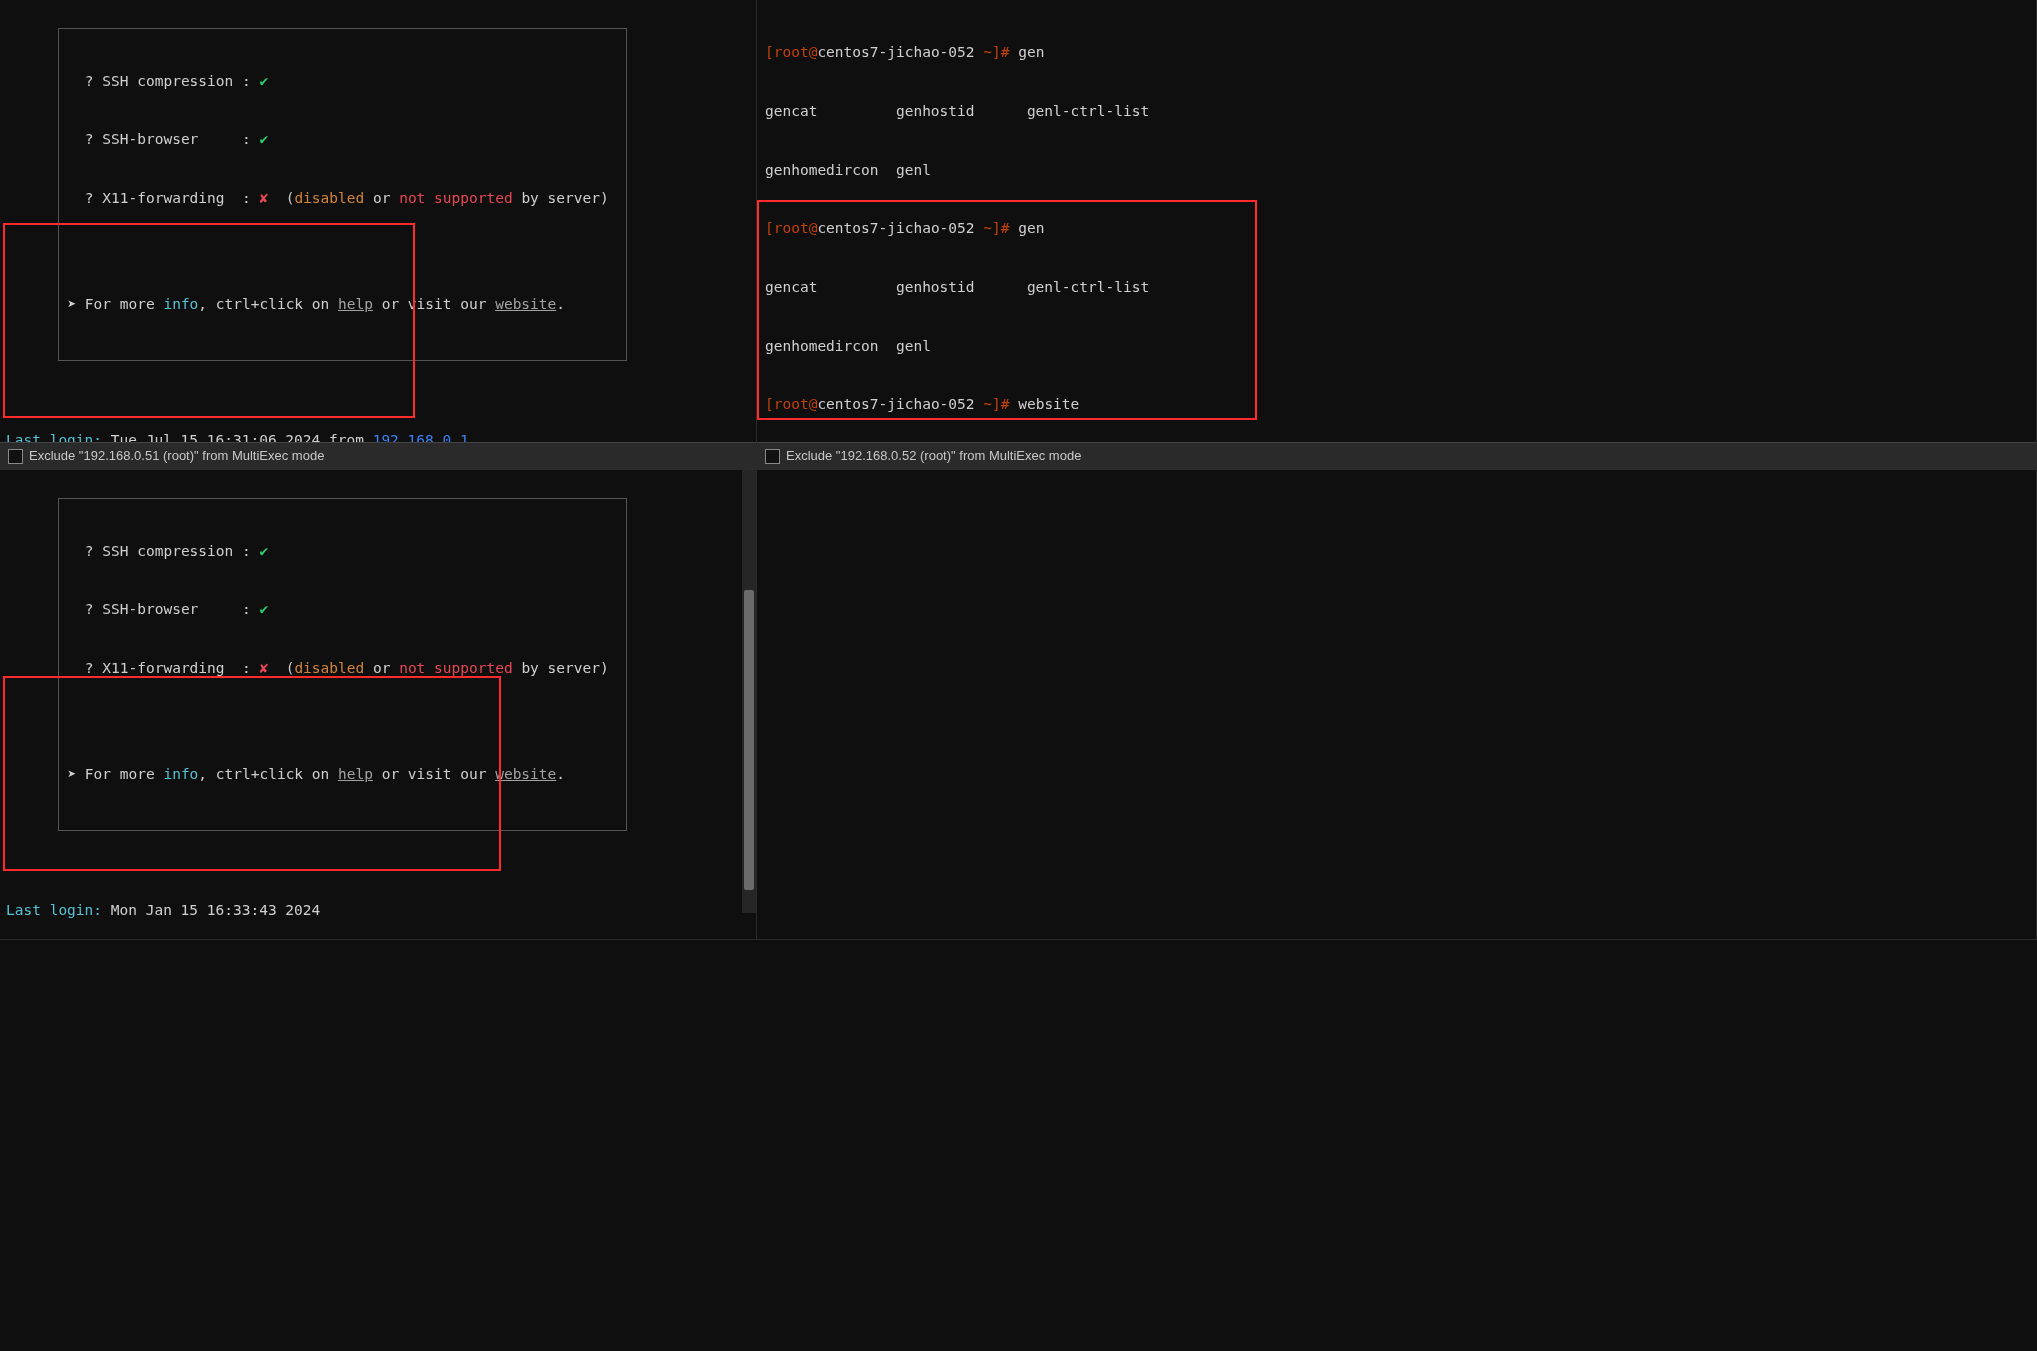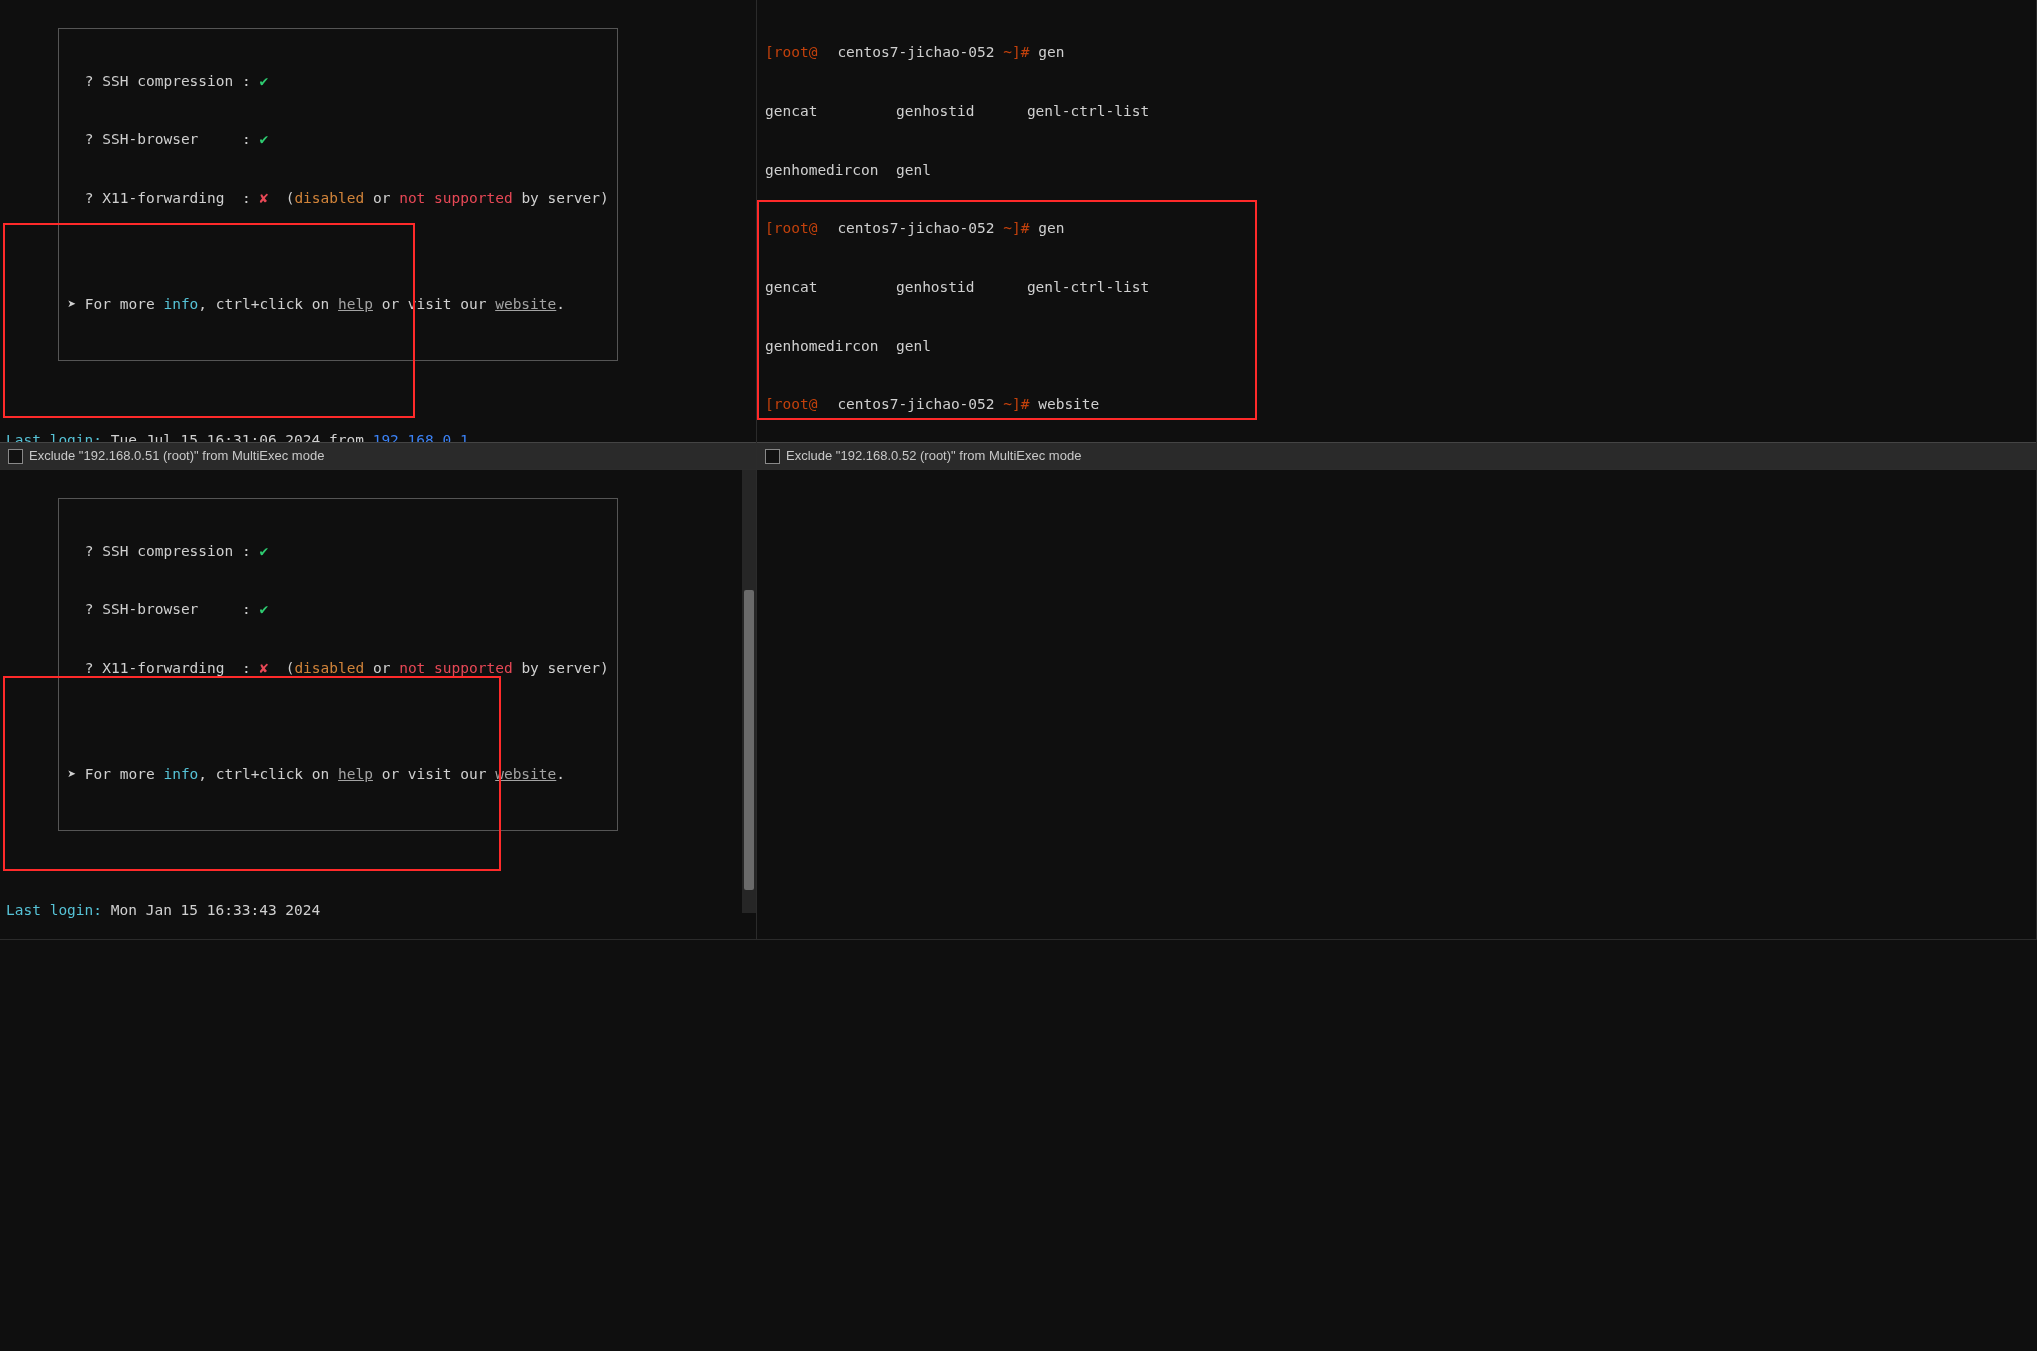--- a/index.html
+++ b/index.html
@@ -23,34 +23,34 @@
     border-bottom: 1px solid #2b2b2b;
     position: relative;
     overflow: hidden;
   }
   .term {
     padding: 4px 6px 4px 6px;
     white-space: pre;
   }
   .border-box {
     border: 1px solid #555;
-    padding: 4px 8px 6px 8px;
+    padding: 4px 17px 6px 8px;
     margin: 4px 0 6px 0;
     display: inline-block;
   }
   .line { white-space: pre; }
   .accent-red { color: #e74856; }
   .accent-green { color: #2ecc71; font-weight: bold; }
   .accent-red-x { color: #e74856; font-weight: bold; }
   .accent-cyan { color: #56c2d6; }
   .accent-cyan-u { color: #a3a3a3; text-decoration: underline; }
   .accent-orange { color: #d2843a; }
   .accent-magenta { color: #3b82f6; }
   .prompt-brkt { color: #c2410c; }
-  .prompt-user { color: #d0d0d0; padding-left: 20px; }
+  .prompt-user { color: #d0d0d0; }
   .red-frame {
     position: absolute;
     border: 2px solid #ff2a2a;
     pointer-events: none;
     box-sizing: border-box;
   }
   .footer-bar {
     background: #2a2a2a;
     color: #c8c8c8;
     font-family: "Segoe UI", Arial, sans-serif;

